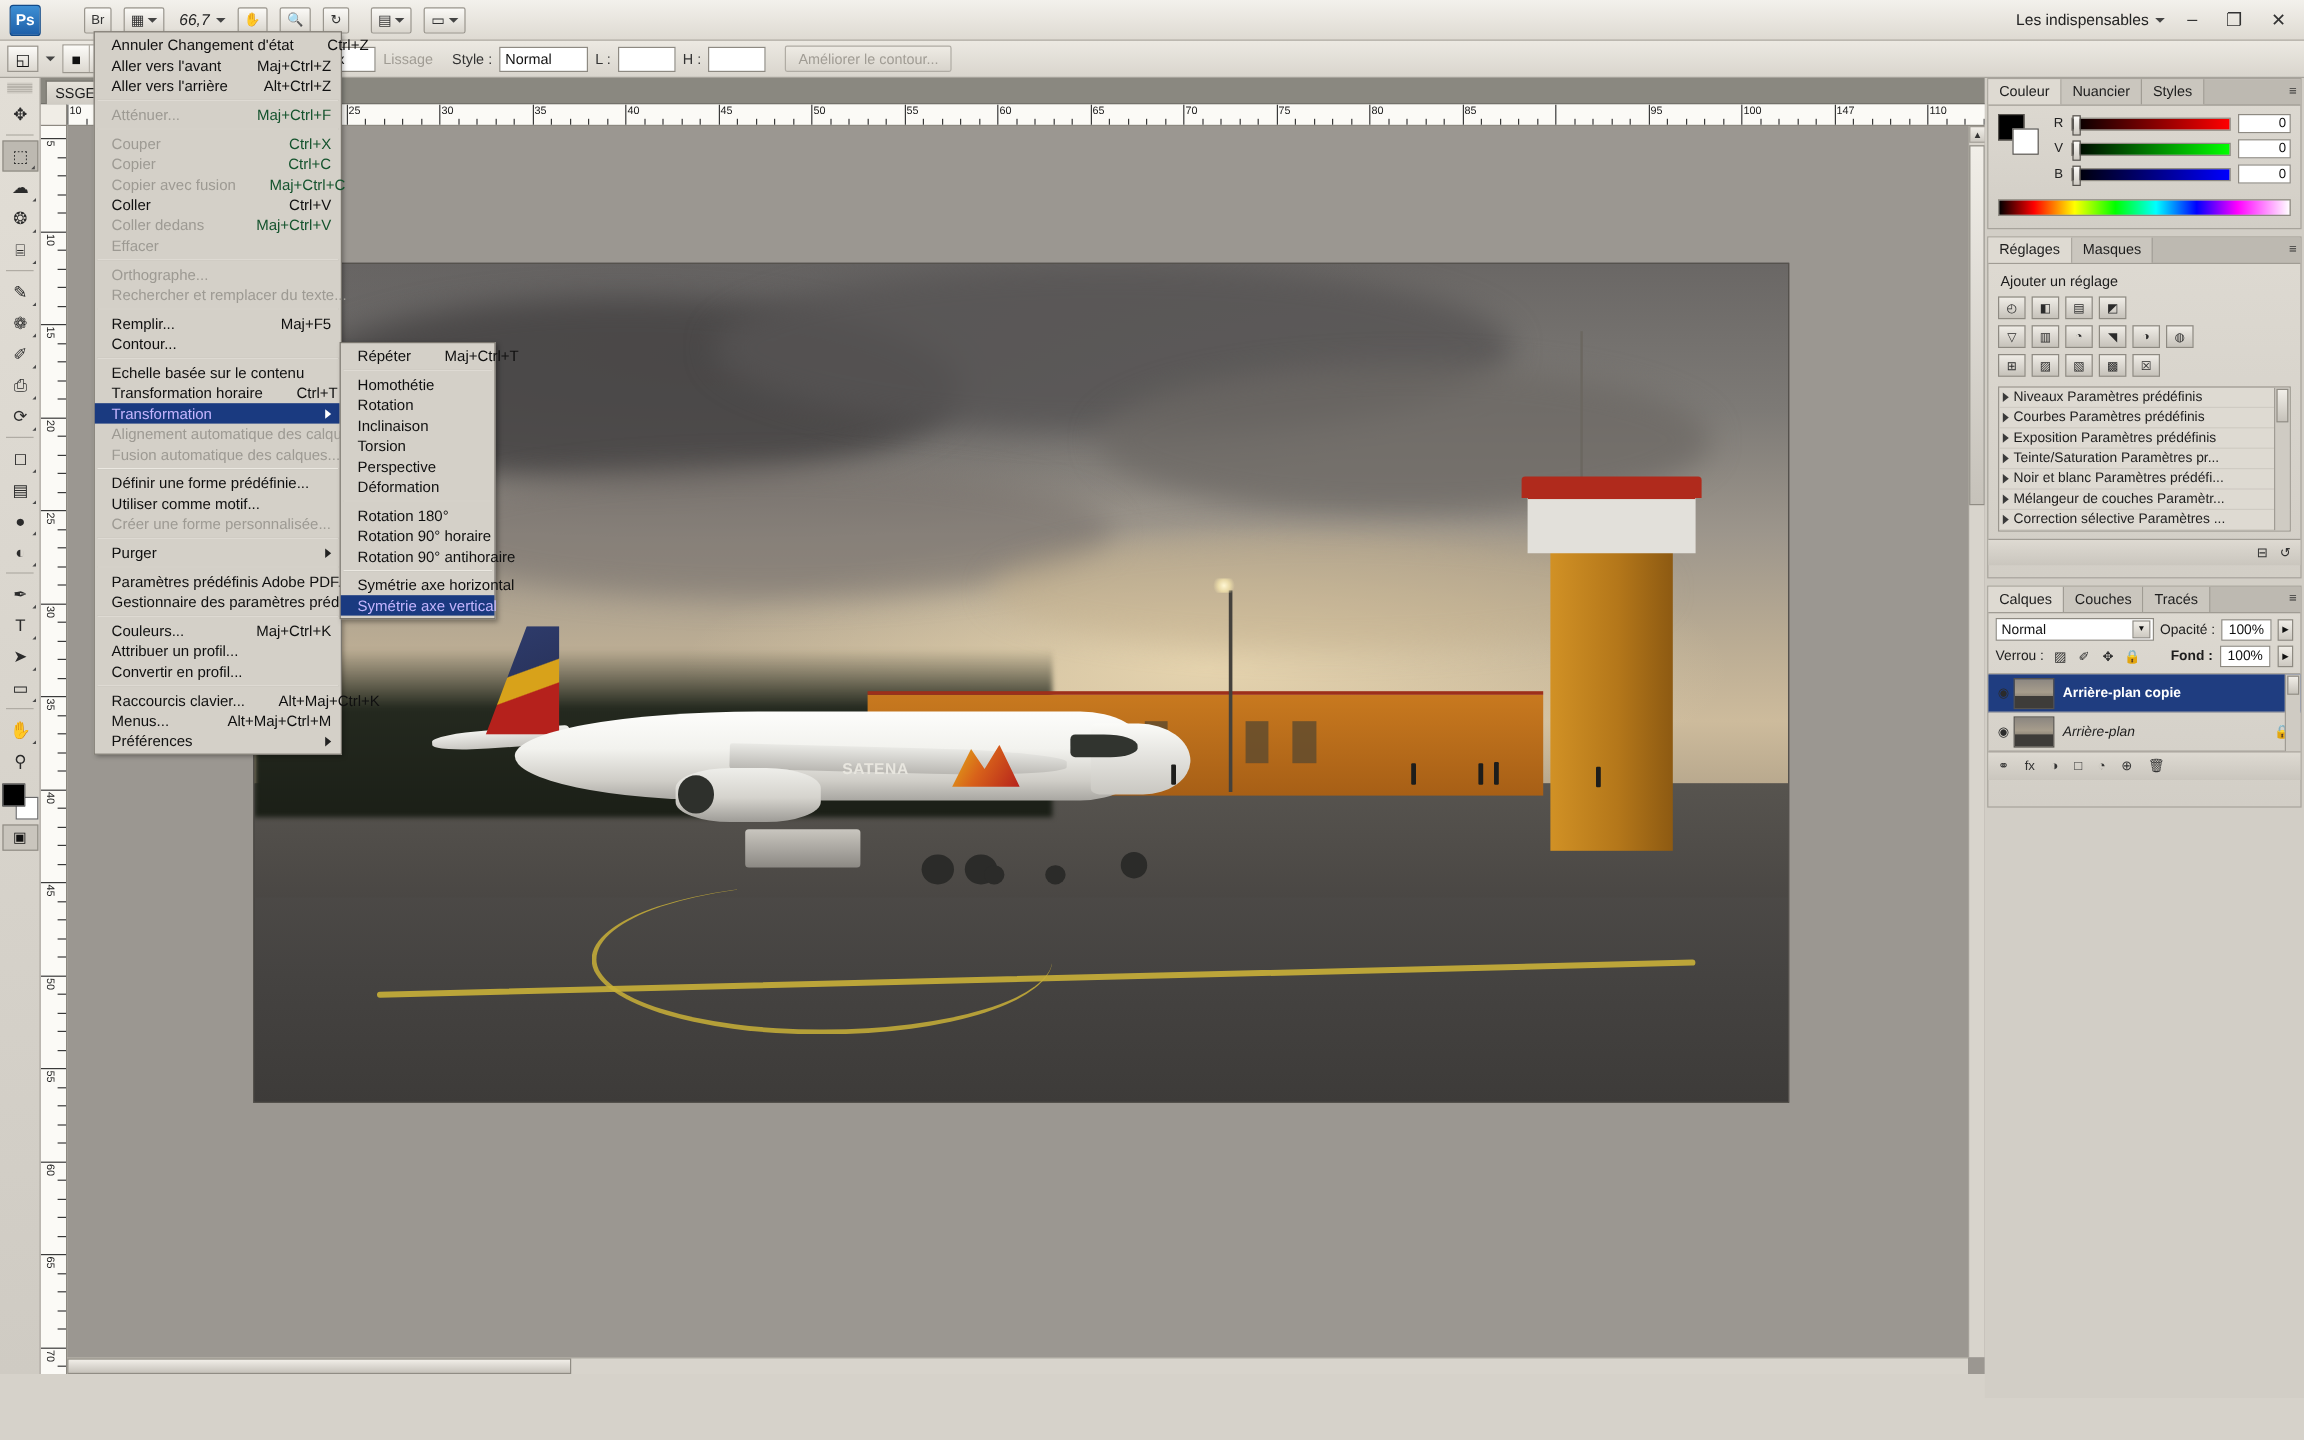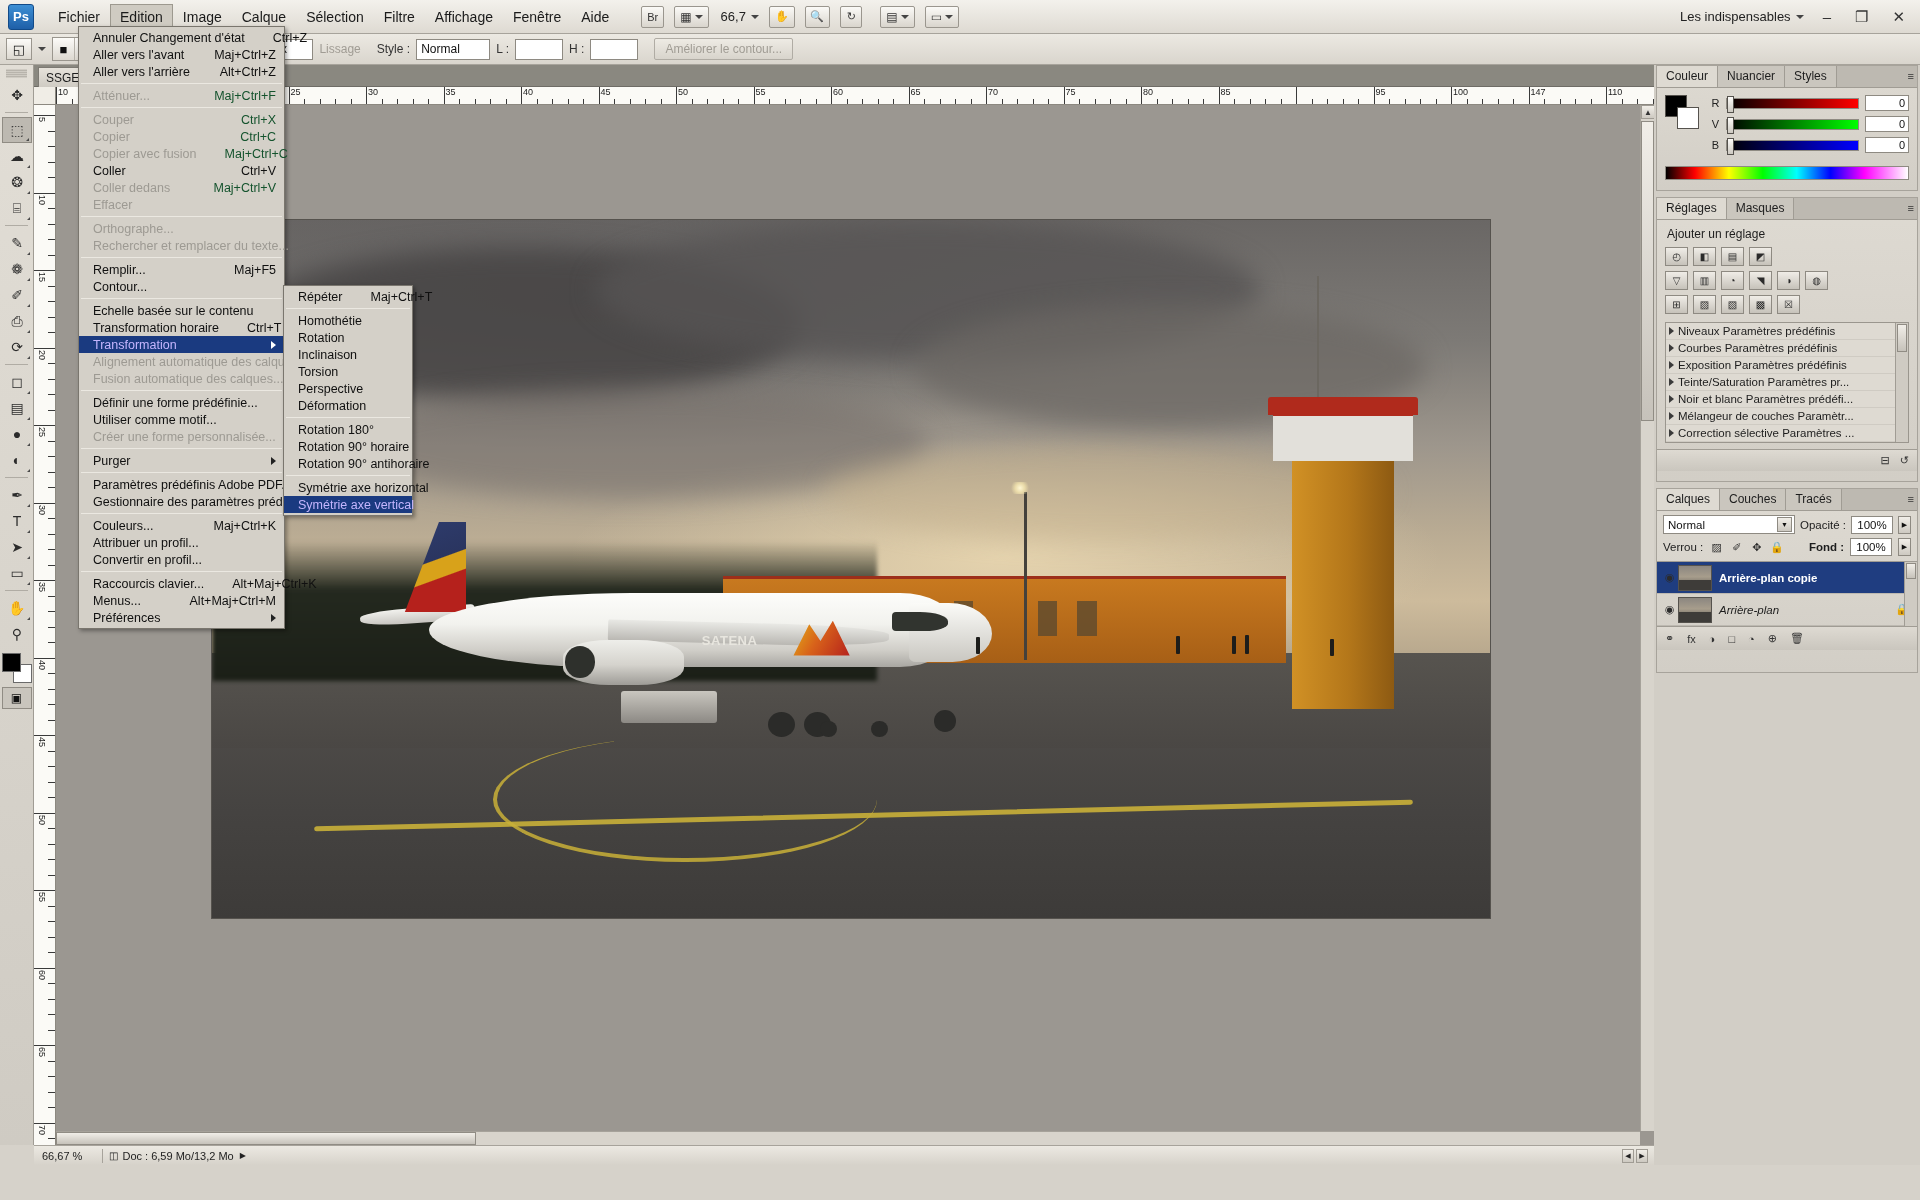--- a/index.html
+++ b/index.html
@@ -39,21 +39,21 @@
   .mb-tools {
     display:flex; align-items:center; margin-left:22px; gap:10px;
   }
   .mini-btn {
     height:22px; min-width:22px; padding:0 5px;
     background: linear-gradient(#fbfaf7,#d9d5cd);
     border:1px solid #9a968e; border-radius:2px;
     display:flex; align-items:center; justify-content:center;
     font-size:11px; color:#333;
   }
-  .zoomval { font-size:13px; color:#222; margin:0 2px; }
+  .zoomval { font-size:13px; color:#222; margin:0 2px;font-style:italic; }
   .caret { width:0;height:0;border-left:4px solid transparent;border-right:4px solid transparent;border-top:4px solid #444; }
   .win-right { margin-left:auto; display:flex; align-items:center; gap:14px; padding-right:10px; }
   .ws-label { font-size:13px; color:#222; }
   .wbtn { font-size:15px; color:#333; padding:0 5px; }
 
   
   .optbar {
     position:absolute; left:0; top:34px; width:1920px; height:31px;
     background: linear-gradient(#ecE9e2,#d9d5cd);
     border-bottom:1px solid #a7a39b;
@@ -309,31 +309,20 @@
   .menu-row.highlight .sub-arrow { border-left-color:#fff; }
   .menu-sep { height:1px; background:#9d998f; margin:3px 2px; border-bottom:1px solid #ebe8e1; }
 </style>
 </head>
 <body>
 
 <div class="app">
 
   <div class="menubar">
     <div class="ps-logo">Ps</div>
-    <div id="mb-items" style="display:flex;align-items:center;">
-        <div class="mb-item">Fichier</div>
-        <div class="mb-item active">Edition</div>
-        <div class="mb-item">Image</div>
-        <div class="mb-item">Calque</div>
-        <div class="mb-item">Sélection</div>
-        <div class="mb-item">Filtre</div>
-        <div class="mb-item">Affichage</div>
-        <div class="mb-item">Fenêtre</div>
-        <div class="mb-item">Aide</div>
-      </div>
 
     <div class="mb-tools">
       <div class="mini-btn">Br</div>
       <div class="mini-btn" style="min-width:34px;">
         <span style="font-size:12px;">▦</span>
         <span class="caret" style="margin-left:3px;"></span>
       </div>
       <div style="display:flex;align-items:center;gap:3px;">
         <span class="zoomval">66,7</span>
         <span class="caret"></span>
@@ -700,31 +689,20 @@
 
     <div class="cv-scroll-v">
       <div class="cv-arrow" style="top:0;left:0;">▲</div>
       <div class="cv-thumb" style="left:0;right:0;top:16px;height:300px;"></div>
     </div>
     <div class="cv-scroll-h">
       <div class="cv-thumb" style="top:0;bottom:0;left:0;width:420px;"></div>
     </div>
   </div>
 
-  <div class="statusbar">
-    <span class="sb-zoom">66,67 %</span>
-    <span class="sb-sep"></span>
-    <span style="font-size:10px;">◫</span>
-    <span class="sb-doc">Doc : 6,59 Mo/13,2 Mo</span>
-    <span style="margin-left:6px;font-size:8px;">▶</span>
-    <span class="sb-arrow">
-      <span class="sb-abtn">◀</span>
-      <span class="sb-abtn">▶</span>
-    </span>
-  </div>
 
   <div class="dock">
 
     <div class="panel" style="height:126px;">
       <div class="panel-tabs" id="color-tabs">
         <div class="ptab active">Couleur</div>
           <div class="ptab">Nuancier</div>
           <div class="ptab">Styles</div>
           <span class="pmenu">≡</span>
       </div>

